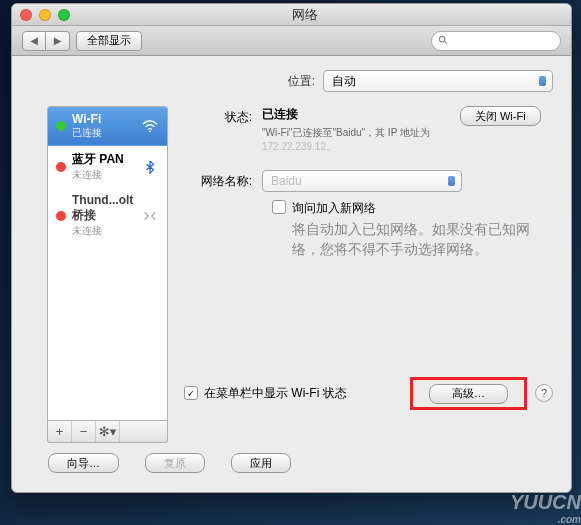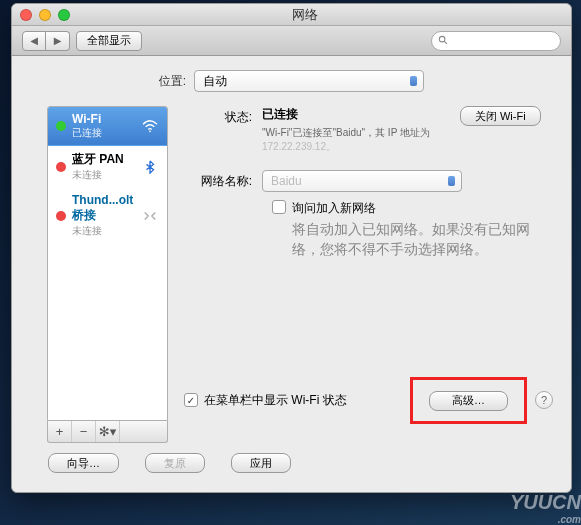--- a/index.html
+++ b/index.html
@@ -12,21 +12,21 @@
 .title { flex: 1; text-align: center; font-size: 13px; color: #333; margin-left: -40px; }
 .toolbar { height: 30px; background: linear-gradient(#e0e0e0, #c8c8c8); border-bottom: 1px solid #999; display: flex; align-items: center; padding: 0 10px; gap: 6px; }
 .navbtns { display: flex; }
 .navbtn { width: 24px; height: 20px; background: linear-gradient(#fdfdfd, #e0e0e0); border: 1px solid #999; display: flex; align-items: center; justify-content: center; font-size: 10px; color: #666; }
 .navbtn:first-child { border-radius: 4px 0 0 4px; }
 .navbtn:last-child { border-radius: 0 4px 4px 0; border-left: none; }
 .tbtn { height: 20px; padding: 0 10px; background: linear-gradient(#fdfdfd, #e0e0e0); border: 1px solid #999; border-radius: 4px; font-size: 11px; display: flex; align-items: center; }
 .search { margin-left: auto; width: 130px; height: 20px; border-radius: 10px; background: #fff; border: 1px solid #aaa; display: flex; align-items: center; padding: 0 6px; }
 .search svg { width: 11px; height: 11px; }
 .content { padding: 14px 18px 12px; }
-.location-row { display: flex; justify-content: center; align-items: center; gap: 8px; margin-bottom: 14px; }
+.location-row { display: flex; justify-content: flex-end; align-items: center; gap: 8px; margin-bottom: 14px; }
 .label { font-size: 12px; color: #333; }
 .select { height: 22px; background: linear-gradient(#fff, #f0f0f0); border: 1px solid #aaa; border-radius: 4px; display: flex; align-items: center; padding: 0 20px 0 8px; font-size: 12px; position: relative; box-shadow: 0 1px 0 rgba(255,255,255,0.5) inset; }
 .select::after { content: ''; position: absolute; right: 6px; width: 7px; height: 10px; background: linear-gradient(#6fa3e8, #4a7dc8); border-radius: 2px; }
 .main { display: flex; gap: 16px; }
 .sidebar { width: 138px; padding-left: 17px; }
 .list { height: 315px; background: #fff; border: 1px solid #b0b0b0; border-radius: 3px 3px 0 0; overflow: hidden; }
 .item { padding: 5px 8px; display: flex; align-items: center; gap: 6px; border-bottom: 1px solid transparent; }
 .item.sel { background: linear-gradient(#5fa3e8, #3d7fd0); color: #fff; }
 .item-dot { width: 10px; height: 10px; border-radius: 50%; flex-shrink: 0; }
 .green-dot { background: #3c3; } .red-dot { background: #e44; }
@@ -40,21 +40,21 @@
 .drow { display: flex; margin-bottom: 6px; }
 .dlabel { width: 78px; text-align: right; font-size: 12px; padding-right: 10px; padding-top: 3px; }
 .dval { flex: 1; }
 .status-val { font-size: 12px; font-weight: bold; }
 .status-desc { font-size: 10px; color: #666; margin-top: 3px; line-height: 1.4; }
 .btn { height: 20px; padding: 0 14px; background: linear-gradient(#fdfdfd, #e0e0e0); border: 1px solid #999; border-radius: 8px; font-size: 11px; display: inline-flex; align-items: center; justify-content: center; box-shadow: 0 1px 0 #fff inset; }
 .chk-row { display: flex; align-items: flex-start; gap: 6px; font-size: 12px; margin-left: 88px; margin-top: 8px; }
 .chk { width: 14px; height: 14px; border: 1px solid #999; border-radius: 3px; background: #fff; display: flex; align-items: center; justify-content: center; font-size: 10px; color: #333; flex-shrink: 0; }
 .hint { font-size: 14px; color: #888; margin-left: 108px; margin-top: 3px; line-height: 1.4; }
 .bottom-row { display: flex; align-items: center; margin-top: 118px; }
-.red-box { border: 3px solid #e22; padding: 10px 16px; margin-left: auto; }
+.red-box { border: 3px solid #e22; padding: 3px 16px; margin-left: auto; }
 .help { width: 18px; height: 18px; border-radius: 50%; border: 1px solid #aaa; background: linear-gradient(#fff,#e8e8e8); display: flex; align-items: center; justify-content: center; font-size: 11px; color: #666; margin-left: 8px; }
 .footer { display: flex; justify-content: flex-start; gap: 26px; padding: 10px 18px 0; }
 .footer .btn { padding: 0 18px; }
 .watermark { position: absolute; right: 0; bottom: 0; color: rgba(255,255,255,0.5); font-size: 20px; font-weight: bold; font-style: italic; }
 .watermark small { font-size: 10px; display: block; text-align: right; }
 </style>
 </head>
 <body>
 
 <div class="window">
@@ -109,21 +109,21 @@
               <div class="item-name">蓝牙 PAN</div>
               <div class="item-status" style="color:#888">未连接</div>
             </div>
             <svg class="item-icon" viewBox="0 0 16 16">
                 <path d="M8 1 L12 5 L8 8 L12 11 L8 15 L8 1 M4 5 L8 8 M4 11 L8 8" fill="none" stroke="#2a6fd8" stroke-width="1.5"></path>
               </svg>
           </div>
           <div class="item">
             <div class="item-dot red-dot"></div>
             <div class="item-text">
-              <div class="item-name" style="color:#0369a1">Thund...olt 桥接</div>
+              <div class="item-name" style="color:#404040">Thund...olt 桥接</div>
               <div class="item-status" style="color:#888">未连接</div>
             </div>
             <svg class="item-icon" viewBox="0 0 20 16">
                 <path d="M4 4 L8 8 L4 12 M16 4 L12 8 L16 12" fill="none" stroke="#aaa" stroke-width="1.5"></path>
               </svg>
           </div>
         </div>
         <div class="listbar">
           <div class="lbtn">+</div>
           <div class="lbtn">−</div>

